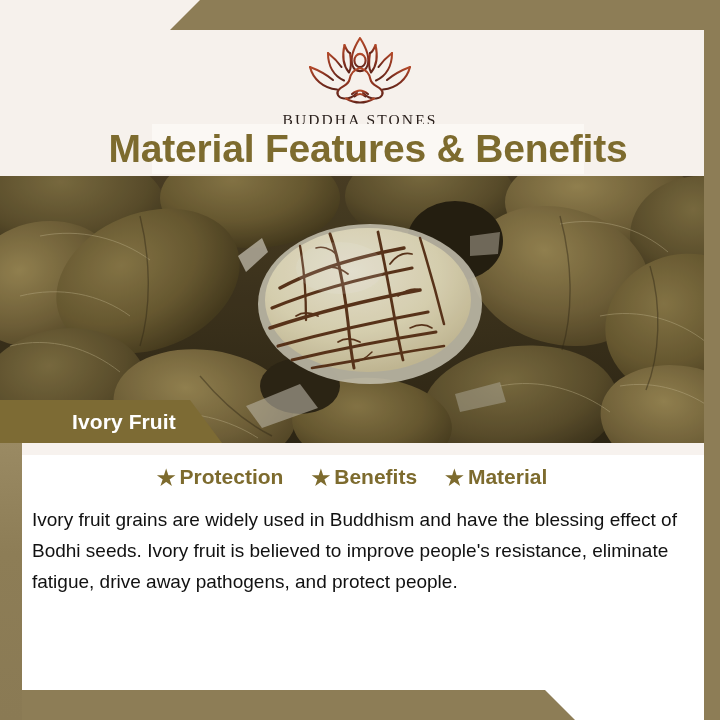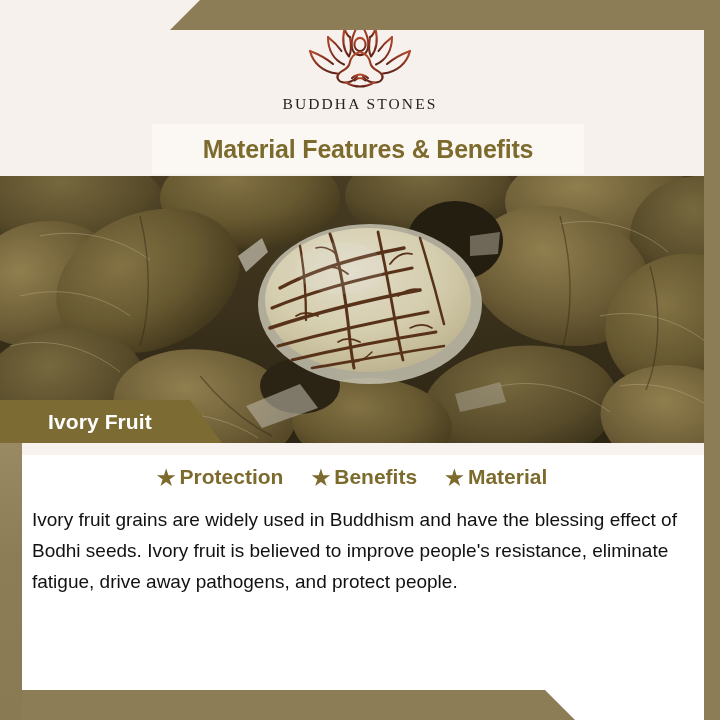--- a/index.html
+++ b/index.html
@@ -32,21 +32,21 @@
     background:#8d7d56;z-index:6;
   }
   .frame-left-grad{
     position:absolute;left:0;top:443px;width:22px;height:277px;
     background:linear-gradient(180deg,#9a8a63 0%,#8d7d56 40%,#8a7a54 100%);
     z-index:7;
   }
 
   
   .header{
-    position:absolute;left:0;top:0;width:720px;height:130px;
+    position:absolute;left:0;top:16px;width:720px;height:130px;
     background:#f6f1ec;z-index:3;
   }
   .logo-wrap{
     position:absolute;left:0;top:18px;width:720px;
     display:flex;flex-direction:column;align-items:center;
   }
   .logo-mark{width:152px;height:72px;display:block;}
   .logo-word{
     margin-top:5px;
     font-family:"Liberation Serif",serif;
@@ -54,42 +54,42 @@
     color:#2a201c;font-weight:400;
   }
 
   .title-panel{
     position:absolute;left:152px;top:124px;width:432px;height:50px;
     background:#fbf8f4;
     display:flex;align-items:center;justify-content:center;
     z-index:4;
   }
   .title-text{
-    font-size:25px;font-weight:bold;color:#7d6b2e;
+    font-size:39px;font-weight:bold;color:#7d6b2e;
     letter-spacing:-0.2px;white-space:nowrap;
     font-family:"Liberation Sans",sans-serif;
   }
 
   
   .photo{
     position:absolute;left:0;top:176px;width:720px;height:267px;
     overflow:hidden;z-index:2;background:#3a3020;
   }
   .photo svg{display:block;width:720px;height:267px;}
 
   .ivory-band{
     position:absolute;left:0;top:400px;width:222px;height:43px;
     background:#7d6b34;
     clip-path:polygon(0 0,190px 0,222px 43px,0 43px);
     z-index:5;
     display:flex;align-items:center;
   }
   .ivory-band-label{
     color:#ffffff;font-size:21px;font-weight:bold;
-    margin-left:48px;letter-spacing:0.1px;
+    margin-left:72px;letter-spacing:0.1px;
   }
 
   
   .content{
     position:absolute;left:22px;top:443px;width:682px;height:277px;
     background:#ffffff;z-index:4;
   }
   .content-topstrip{
     position:absolute;left:0;top:0;width:682px;height:12px;
     background:#f7f2ee;

